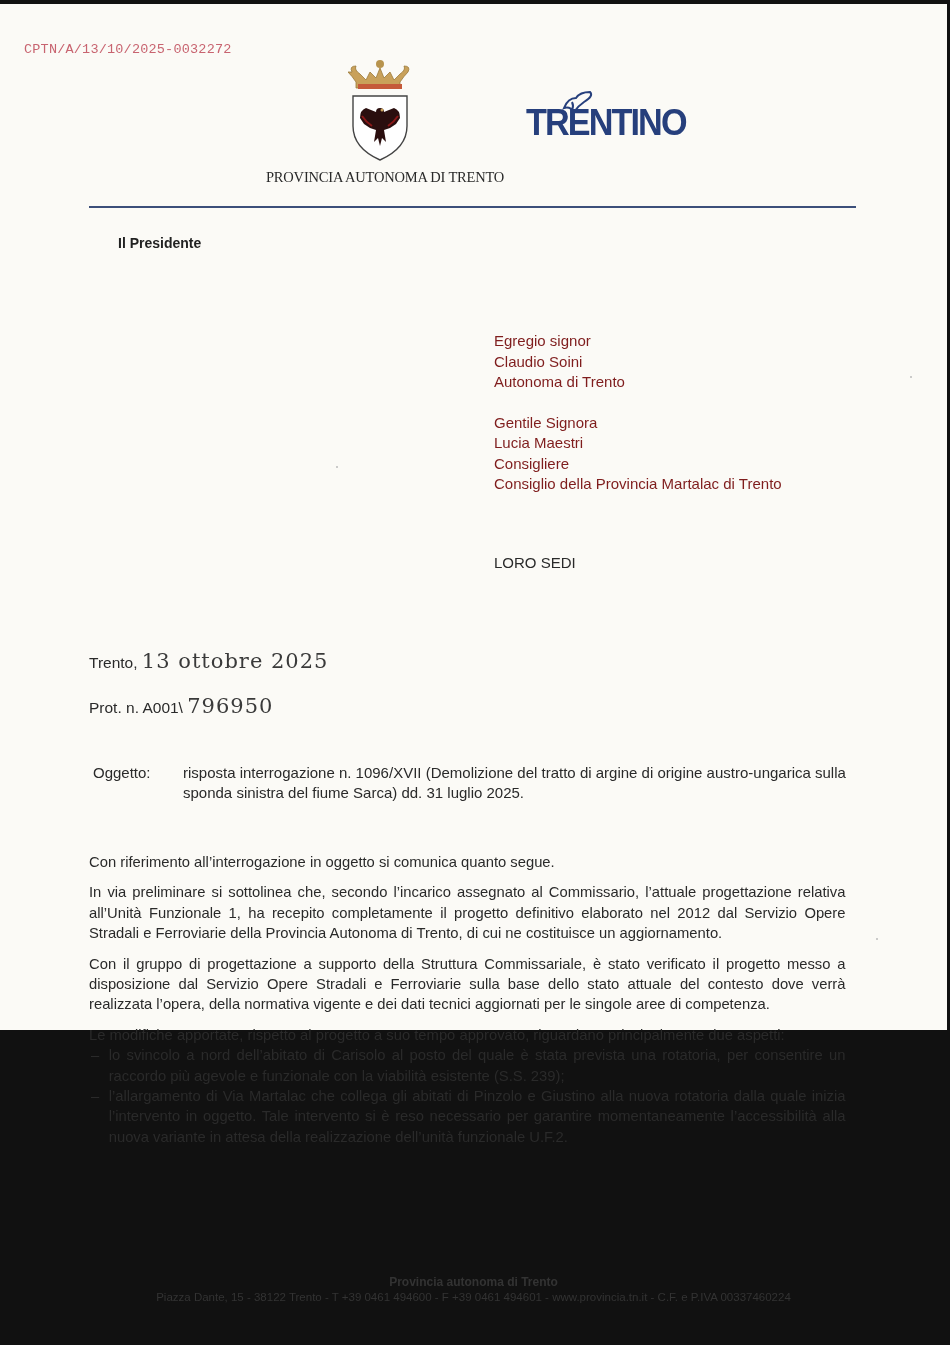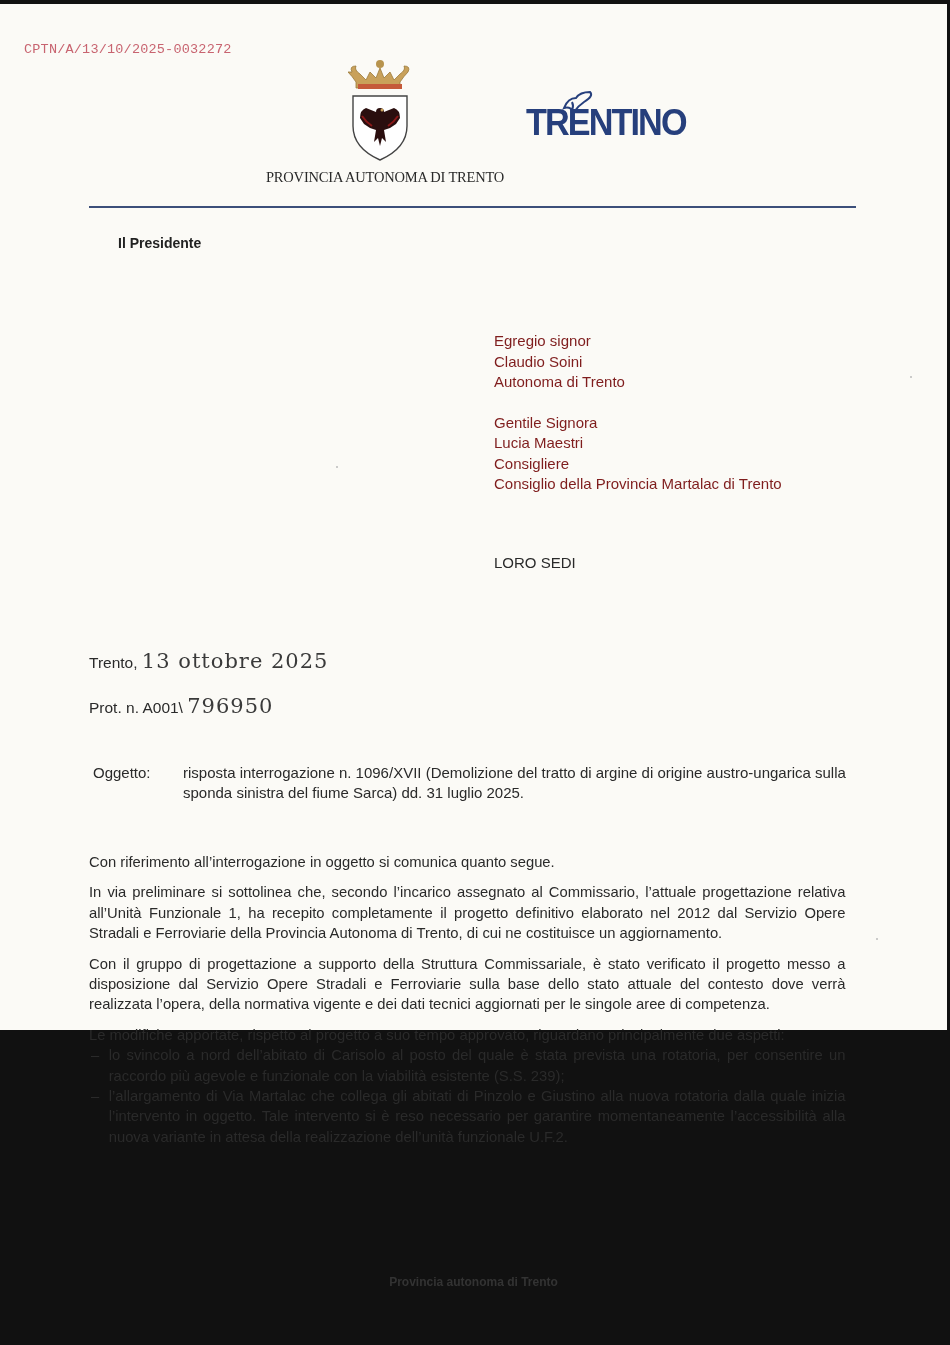--- a/index.html
+++ b/index.html
@@ -164,18 +164,19 @@
     <p>Con il gruppo di progettazione a supporto della Struttura Commissariale, è stato verificato il progetto messo a disposizione dal Servizio Opere Stradali e Ferroviarie sulla base dello stato attuale del contesto dove verrà realizzata l’opera, della normativa vigente e dei dati tecnici aggiornati per le singole aree di competenza.</p>
     <p class="tight">Le modifiche apportate, rispetto al progetto a suo tempo approvato, riguardano principalmente due aspetti:</p>
     <ul>
       <li>lo svincolo a nord dell’abitato di Carisolo al posto del quale è stata prevista una rotatoria, per consentire un raccordo più agevole e funzionale con la viabilità esistente (S.S. 239);</li>
       <li>l’allargamento di Via Martalac che collega gli abitati di Pinzolo e Giustino alla nuova rotatoria dalla quale inizia l’intervento in oggetto. Tale intervento si è reso necessario per garantire momentaneamente l’accessibilità alla nuova variante in attesa della realizzazione dell’unità funzionale U.F.2.</li>
     </ul>
   </div>
 
   <div class="footer">
     <div class="f-title">Provincia autonoma di Trento</div>
+    <div>Piazza Dante, 15 - 38122 Trento - T +39 0461 494600 - F +39 0461 494601 - www.provincia.tn.it - C.F. e P.IVA 00337460224</div>
   </div>
 
   <div class="speck" style="left:910px;top:372px"></div>
   <div class="speck" style="left:336px;top:462px"></div>
   <div class="speck" style="left:876px;top:934px"></div>
 </div>
 
 </body></html>

